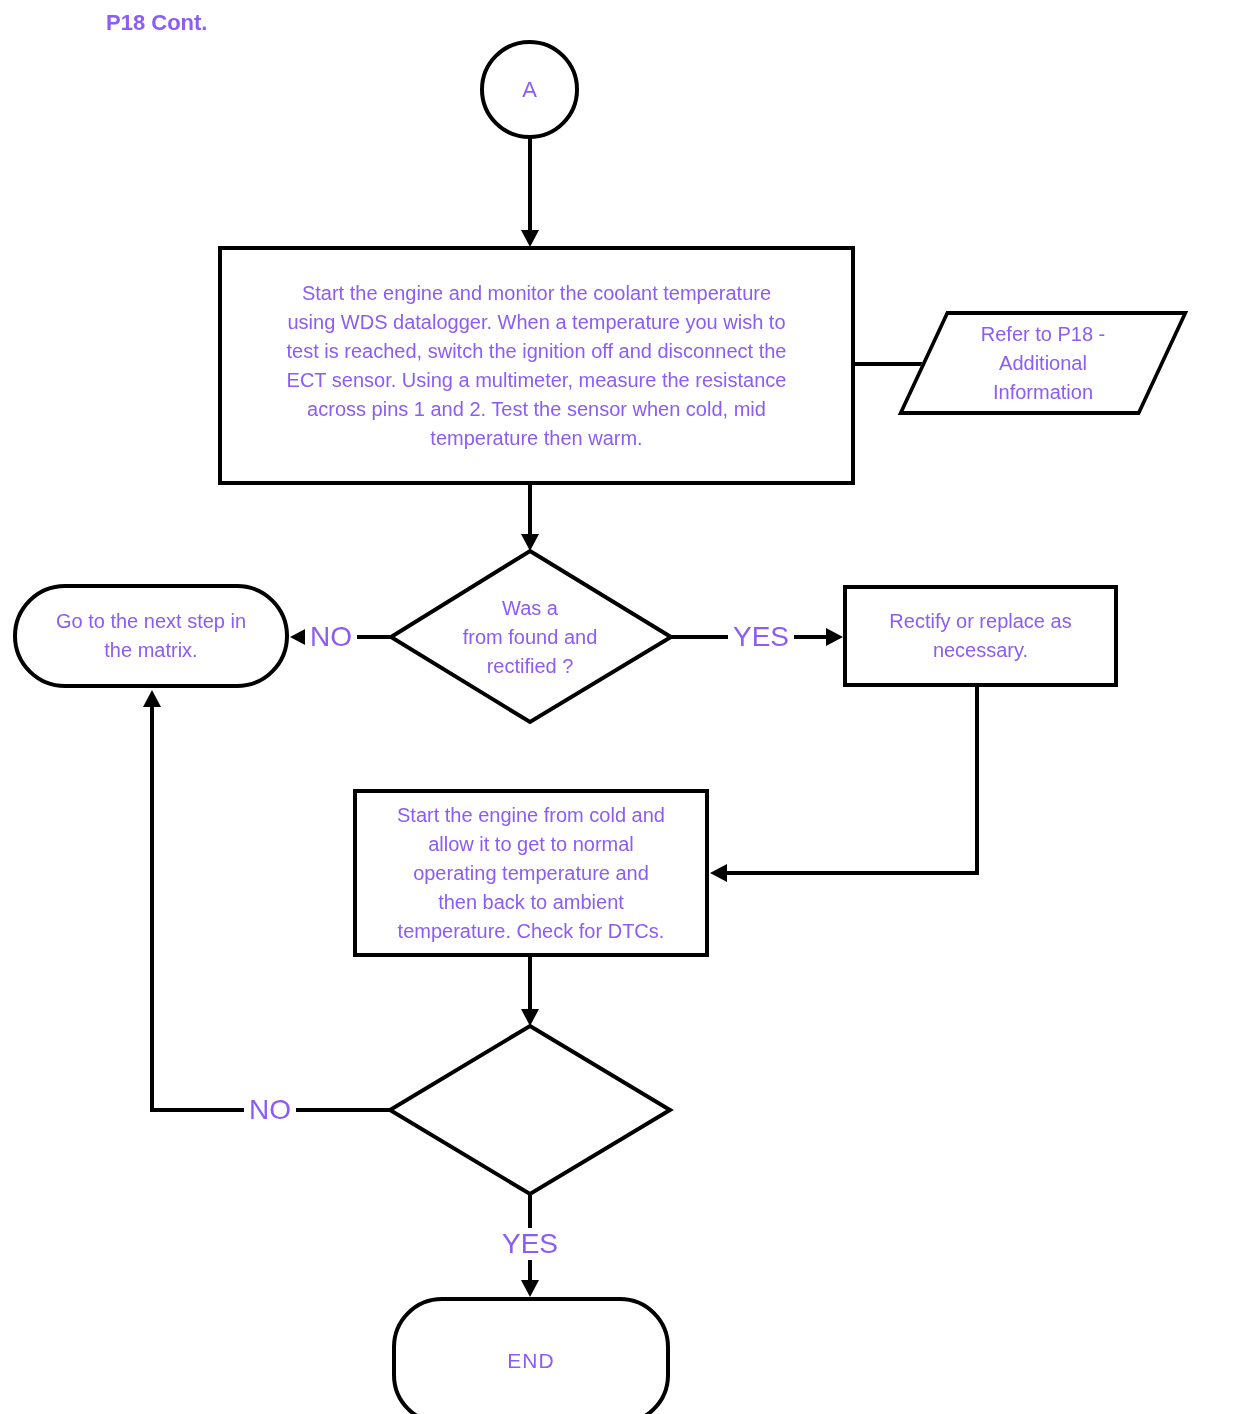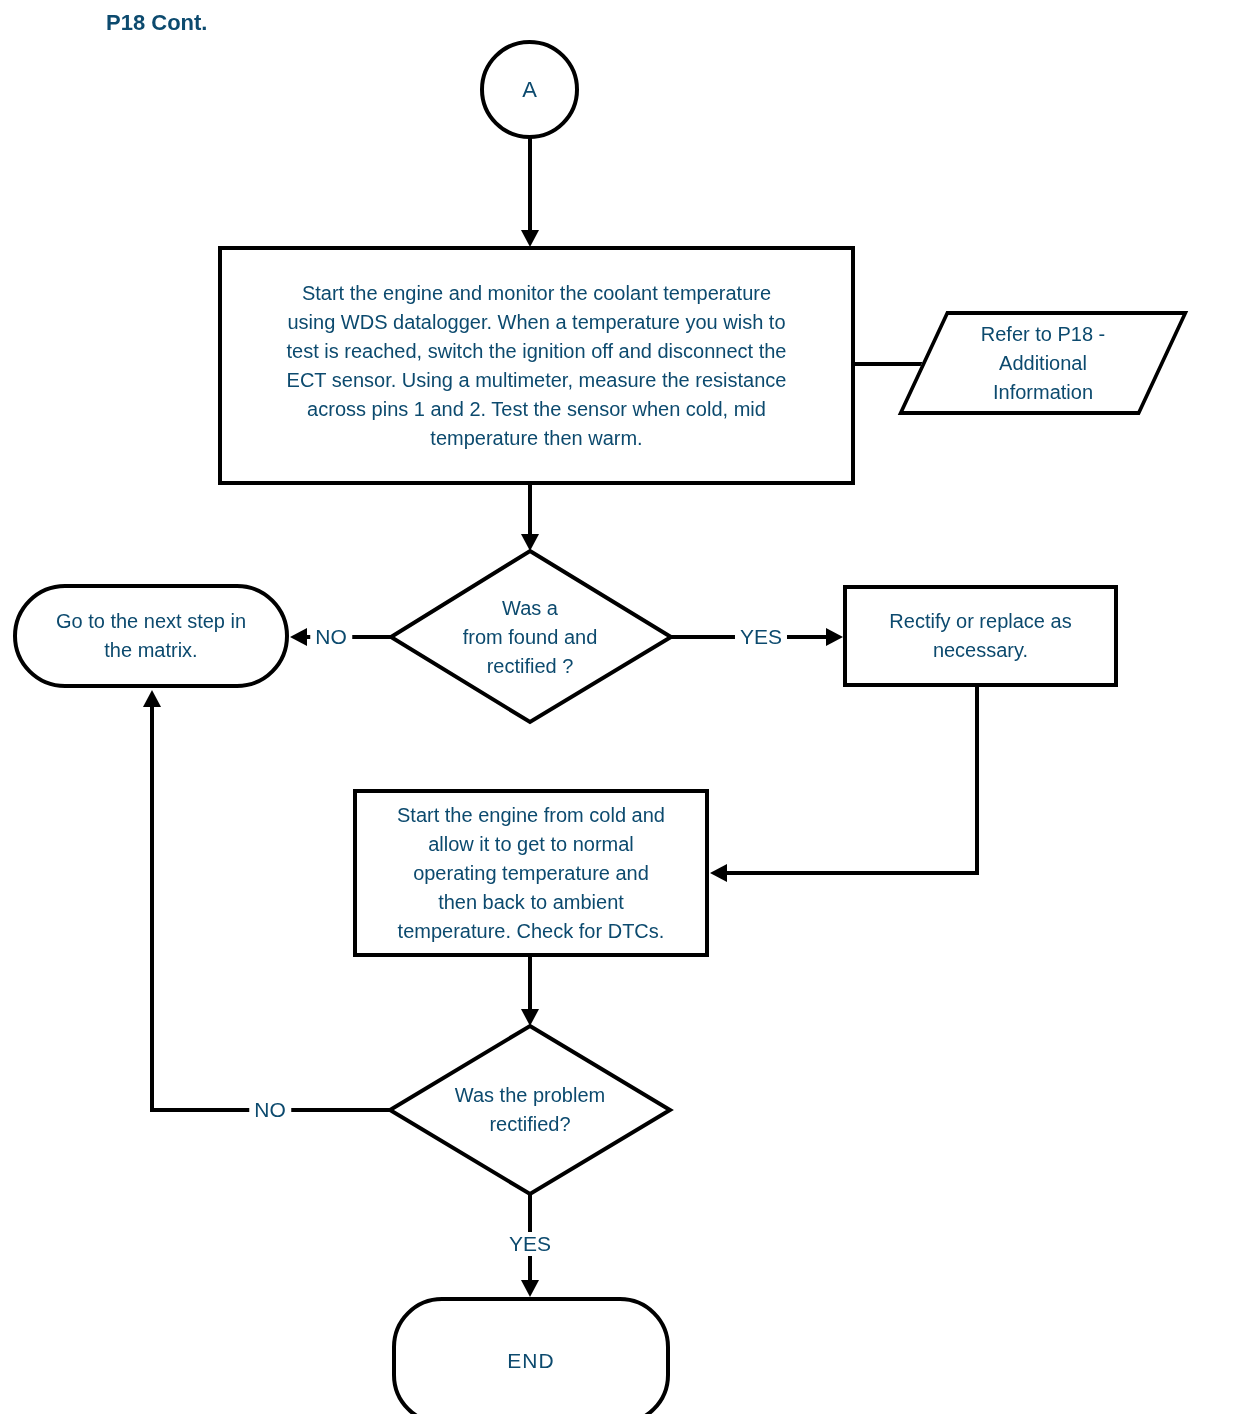--- a/index.html
+++ b/index.html
@@ -1,18 +1,18 @@
 <!DOCTYPE html>
 <html><head>
 <meta charset="utf-8">
 <style>
   html,body { margin:0; padding:0; background:#ffffff; }
   .canvas {
     position:relative; width:1248px; height:1414px; background:#ffffff;
-    font-family:"Liberation Sans", sans-serif; color:#0c4a6e;
+    font-family:"Liberation Sans", sans-serif; color:#8b5cf6;
     overflow:hidden;
   }
   .svg-layer { position:absolute; left:0; top:0; }
   .page-title {
     position:absolute; left:106px; top:10px;
     font-size:22px; font-weight:bold;
   }
   .node {
     position:absolute; box-sizing:border-box; background:#fff;
     border:4px solid #000;
@@ -31,21 +31,21 @@
   .para-inner {
     transform:skewX(25deg);
     text-align:center; white-space:pre-line; font-size:20px; line-height:1.45;
   }
   .diamond-text {
     position:absolute; display:flex; align-items:center; justify-content:center;
     text-align:center; white-space:pre-line; font-size:20px; line-height:1.45;
   }
   .edge-label {
     position:absolute; transform:translate(-50%,-50%);
-    background:#fff; padding:0 5px; font-size:21px;
+    background:#fff; padding:0 5px; font-size:28px;
   }
 </style>
 </head>
 <body>
 
 <div class="canvas">
 
   <svg class="svg-layer" width="1248" height="1414" viewBox="0 0 1248 1414">
     <g stroke="#000" stroke-width="4" fill="none">
 
@@ -121,22 +121,20 @@
 operating temperature and
 then back to ambient
 temperature. Check for DTCs.</span>
   </div>
 
   <div class="node" style="left:843px; top:585px; width:275px; height:102px;">
     <span>Rectify or replace as
 necessary.</span>
   </div>
 
-  <div class="diamond-text" style="left:400px; top:1060px; width:260px; height:100px;">Was the problem
-rectified?</div>
 
   <div class="node stadium-end" style="left:392px; top:1297px; width:278px; height:128px;">
     <span>END</span>
   </div>
 
   <div class="edge-label" style="left:331px; top:637px;">NO</div>
   <div class="edge-label" style="left:761px; top:637px;">YES</div>
   <div class="edge-label" style="left:270px; top:1110px;">NO</div>
   <div class="edge-label" style="left:530px; top:1244px;">YES</div>
 

